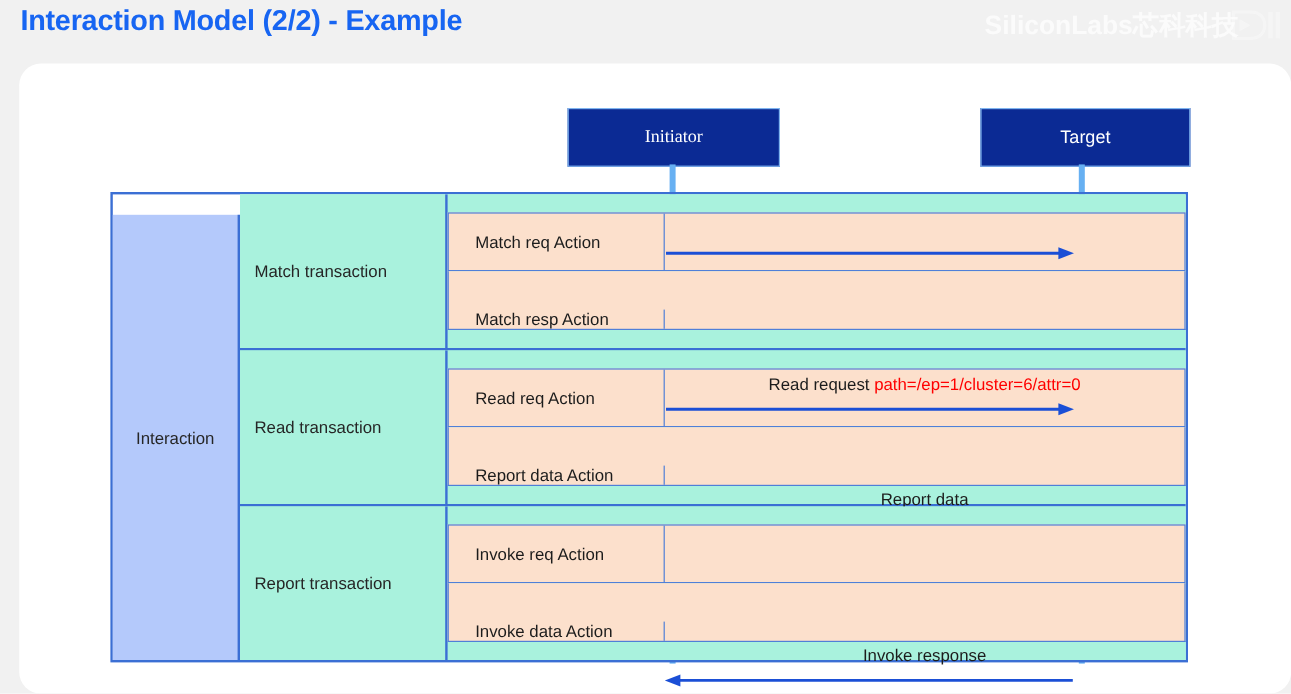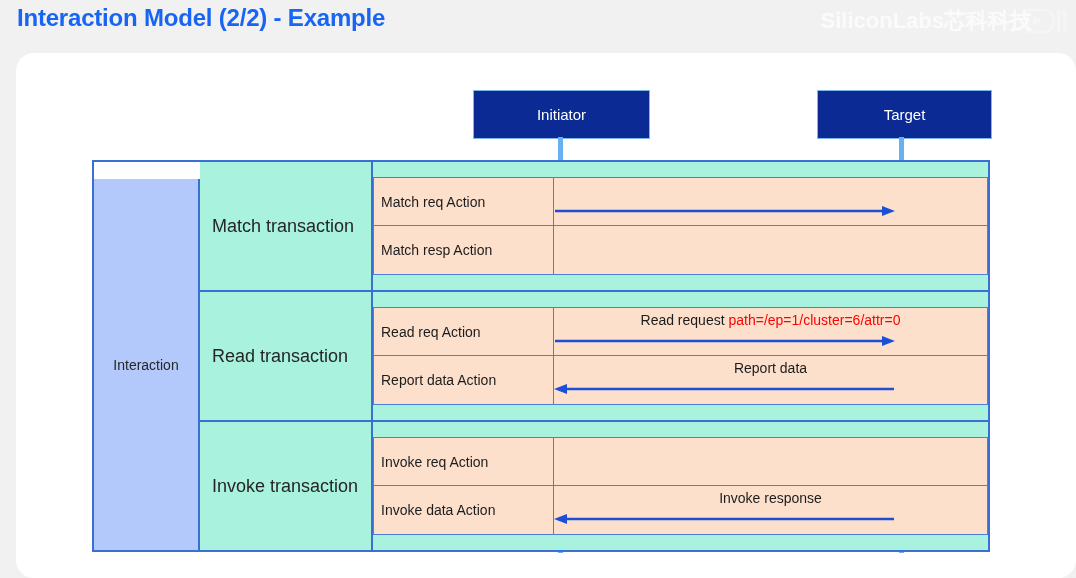--- a/index.html
+++ b/index.html
@@ -30,21 +30,21 @@
     position:absolute;left:16px;top:53px;width:1060px;height:525px;
     background:#ffffff;border-radius:18px;
   }
   
   .actor-box{
     position:absolute;height:47px;background:#0b2a94;
     border:1px solid #7fb4ef;
     color:#ffffff;font-size:15px;
     display:flex;align-items:center;justify-content:center;
   }
-  #actor-initiator{left:473px;top:90px;width:175px;}
+  #actor-initiator{left:473px;top:90px;width:175px;font-family:Liberation Serif, serif;}
   #actor-target{left:817px;top:90px;width:173px;text-align:center;}
   
   .lifeline{position:absolute;top:137px;width:5px;height:416px;background:#67b0f2;}
   #lifeline-initiator{left:558px;}
   #lifeline-target{left:899px;}
   
   #diagram-table{
     position:absolute;left:92px;top:160px;width:898px;height:392px;
     border:2px solid #3b6fd4;box-sizing:border-box;
     display:flex;
@@ -58,36 +58,36 @@
   #transactions-col{flex:1 1 auto;display:flex;flex-direction:column;background:#a9f2dd;}
   .transaction-group{
     flex:1 1 0;display:flex;background:#a9f2dd;
     border-bottom:2px solid #3b6fd4;box-sizing:border-box;position:relative;
   }
   .transaction-group:last-child{border-bottom:none;}
   .transaction-label{
     width:173px;flex:0 0 173px;
     border-right:2px solid #3b6fd4;box-sizing:border-box;
     display:flex;align-items:center;
-    padding-left:12px;font-size:18px;color:#262626;
+    padding-left:12px;font-size:14px;color:#262626;
   }
   .actions-col{
     flex:1 1 auto;position:relative;
     display:flex;flex-direction:column;justify-content:center;
   }
   .action-row{
     height:49px;display:flex;position:relative;
     background:#fce0cc;
     border:1px solid #4f7fd8;box-sizing:border-box;
   }
-  .action-row + .action-row{border-top:none;}
+  .action-row + .action-row{border-top:none;align-items:flex-end;}
   .action-name{
     width:180px;flex:0 0 180px;
     border-right:1px solid #4f7fd8;box-sizing:border-box;
-    display:flex;align-items:center;padding-left:7px;
+    display:flex;align-items:center;padding-left:22px;
     font-size:14px;color:#1c1c1c;white-space:nowrap;
   }
   .action-msg{
     flex:1 1 auto;position:relative;
   }
   .msg-text{
     position:absolute;left:0;right:0;top:4px;
     text-align:center;font-size:14px;color:#1c1c1c;white-space:nowrap;
   }
   .msg-text .path{color:#ff0000;}
@@ -175,21 +175,21 @@
               <svg class="arrow arrow-left" viewBox="0 0 341 12">
                 <line x1="11" y1="6" x2="340" y2="6" stroke="#1b4fd6" stroke-width="2.4"></line>
                 <polygon points="13,1 0,6 13,11" fill="#1b4fd6"></polygon>
               </svg>
             </div>
           </div>
         </div>
       </div>
       <div class="transaction-group">
         <div class="transaction-label">
-          <span>Invoke transaction</span>
+          <span>Report transaction</span>
         </div>
         <div class="actions-col">
           <div class="action-row">
             <div class="action-name">
               <span>Invoke req Action</span>
             </div>
           </div>
           <div class="action-row">
             <div class="action-name">
               <span>Invoke data Action</span>

